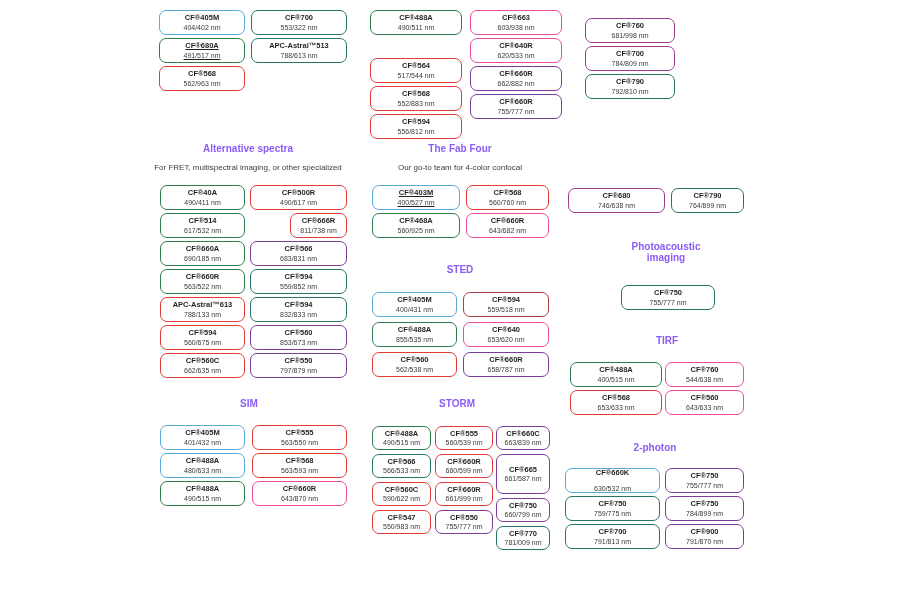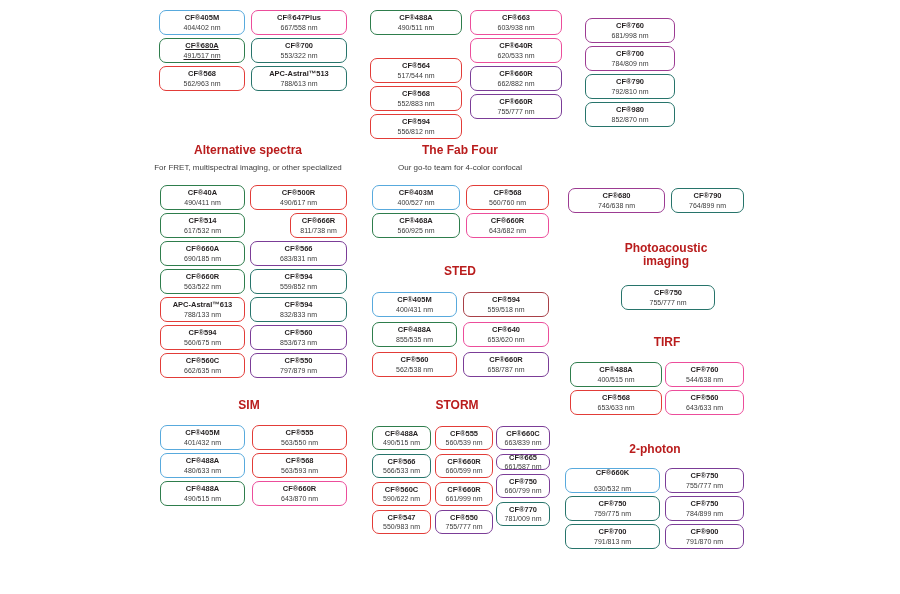--- a/index.html
+++ b/index.html
@@ -4,21 +4,21 @@
 <style>
   html,body{margin:0;padding:0;}
   body{
     width:900px;height:594px;background:#ffffff;
     font-family:"Liberation Sans",sans-serif;color:#231f20;
     position:relative;overflow:hidden;
   }
   #board{position:absolute;inset:0;}
   .sec-title{
     position:absolute;transform:translateX(-50%);
-    font-size:12px;font-weight:bold;color:#b91c1c;
+    font-size:10px;font-weight:bold;color:#8b5cf6;
     white-space:nowrap;text-align:center;line-height:1.05;
   }
   .sec-title.wrap{white-space:normal;}
   .sec-sub{
     position:absolute;transform:translateX(-50%);
     font-size:8px;color:#3c3c3c;white-space:nowrap;text-align:right;
   }
   .col{
     position:absolute;display:flex;flex-direction:column;
   }
@@ -61,24 +61,20 @@
         <div class="chip" style="border-color: rgb(46, 125, 76); text-decoration: underline;">
           <div class="nm">CF®680A</div>
           <div class="ex">491/517 nm</div>
         </div>
         <div class="chip" style="border-color: rgb(226, 60, 56);">
           <div class="nm">CF®568</div>
           <div class="ex">562/963 nm</div>
         </div>
       </div>
       <div class="col" style="left: 251px; top: 10px; width: 96px; gap: 3px;">
-        <div class="chip" style="border-color: rgb(236, 77, 155);">
-          <div class="nm">CF®647Plus</div>
-          <div class="ex">667/558 nm</div>
-        </div>
         <div class="chip" style="border-color: rgb(39, 116, 107);">
           <div class="nm">CF®700</div>
           <div class="ex">553/322 nm</div>
         </div>
         <div class="chip" style="border-color: rgb(39, 116, 107);">
           <div class="nm">APC-Astral™513</div>
           <div class="ex">788/613 nm</div>
         </div>
       </div>
       <div class="col" style="left: 370px; top: 10px; width: 92px; gap: 3px;">
@@ -123,24 +119,20 @@
           <div class="ex">681/998 nm</div>
         </div>
         <div class="chip" style="border-color: rgb(156, 59, 146);">
           <div class="nm">CF®700</div>
           <div class="ex">784/809 nm</div>
         </div>
         <div class="chip" style="border-color: rgb(39, 116, 107);">
           <div class="nm">CF®790</div>
           <div class="ex">792/810 nm</div>
         </div>
-        <div class="chip" style="border-color: rgb(39, 116, 107);">
-          <div class="nm">CF®980</div>
-          <div class="ex">852/870 nm</div>
-        </div>
       </div>
       <div class="col" style="left: 160px; top: 185px; width: 85px; gap: 3px;">
         <div class="chip" style="border-color: rgb(46, 125, 76);">
           <div class="nm">CF®40A</div>
           <div class="ex">490/411 nm</div>
         </div>
         <div class="chip" style="border-color: rgb(46, 125, 76);">
           <div class="nm">CF®514</div>
           <div class="ex">617/532 nm</div>
         </div>
@@ -189,21 +181,21 @@
         <div class="chip" style="border-color: rgb(123, 61, 151);">
           <div class="nm">CF®560</div>
           <div class="ex">853/673 nm</div>
         </div>
         <div class="chip" style="border-color: rgb(123, 61, 151);">
           <div class="nm">CF®550</div>
           <div class="ex">797/879 nm</div>
         </div>
       </div>
       <div class="col" style="left: 372px; top: 185px; width: 88px; gap: 3px;">
-        <div class="chip" style="border-color: rgb(88, 170, 221);">
+        <div class="chip" style="border-color: rgb(88, 170, 221); text-decoration: underline;">
           <div class="nm">CF®403M</div>
           <div class="ex">400/527 nm</div>
         </div>
         <div class="chip" style="border-color: rgb(46, 125, 76);">
           <div class="nm">CF®468A</div>
           <div class="ex">560/925 nm</div>
         </div>
       </div>
       <div class="col" style="left: 466px; top: 185px; width: 83px; gap: 3px;">
         <div class="chip" style="border-color: rgb(226, 60, 56);">
@@ -343,21 +335,21 @@
         <div class="chip" style="border-color: rgb(123, 61, 151); height: 24px;">
           <div class="nm">CF®550</div>
           <div class="ex">755/777 nm</div>
         </div>
       </div>
       <div class="col" style="left: 496px; top: 426px; width: 54px; gap: 4px; justify-content: flex-end;">
         <div class="chip" style="border-color: rgb(123, 61, 151); height: 24px;">
           <div class="nm">CF®660C</div>
           <div class="ex">663/839 nm</div>
         </div>
-        <div class="chip" style="border-color: rgb(123, 61, 151); height: 16px;">
+        <div class="chip" style="border-color: rgb(123, 61, 151); height: 40px;">
           <div class="nm">CF®665</div>
           <div class="ex">661/587 nm</div>
         </div>
         <div class="chip" style="border-color: rgb(123, 61, 151); height: 24px;">
           <div class="nm">CF®750</div>
           <div class="ex">660/799 nm</div>
         </div>
         <div class="chip" style="border-color: rgb(39, 116, 107); height: 24px;">
           <div class="nm">CF®770</div>
           <div class="ex">781/009 nm</div>

